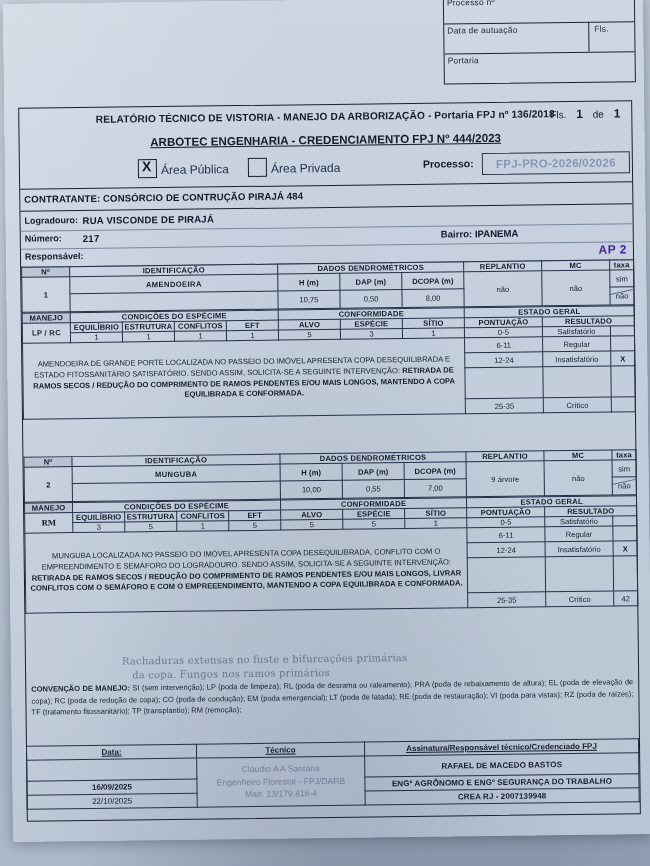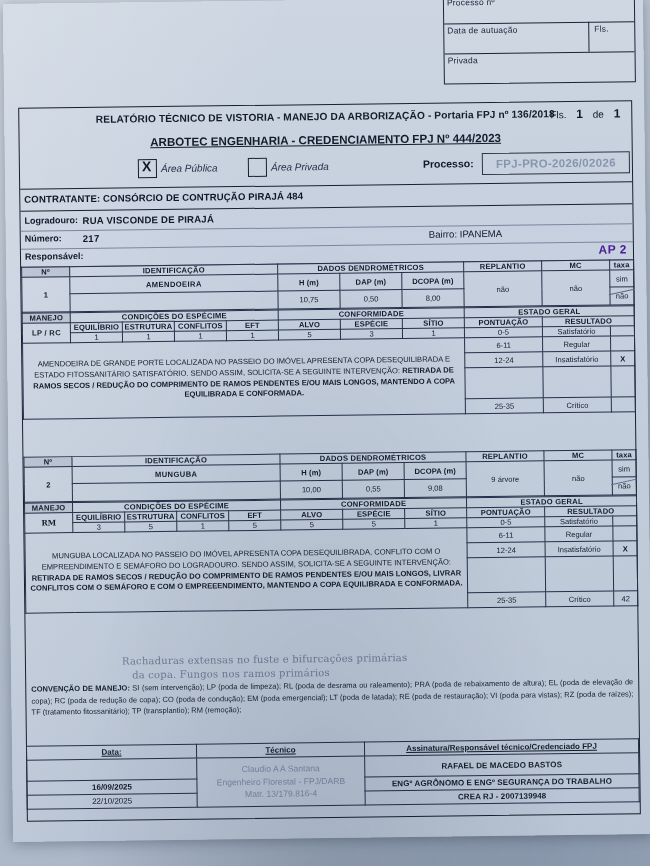--- a/index.html
+++ b/index.html
@@ -65,41 +65,41 @@
   .t1{top:6px;font-size:10.2px;letter-spacing:.1px;}
   .fls-top{position:absolute;right:4px;top:5px;font-size:10px;font-weight:normal;}
   .fls-top b{font-weight:bold;font-size:12px;padding:0 7px;}
   .t2{top:28px;font-size:11.6px;text-decoration:underline;}
 
   .areaRow{position:absolute;left:0;right:0;top:48px;height:30px;}
   .chk{position:absolute;width:17px;height:17px;border:1.5px solid #18202f;top:4px;}
   .chk.c1{left:118px;}
   .chk.c2{left:228px;}
   .chk .x{position:absolute;left:3px;top:-2px;font-size:14px;font-weight:bold;}
-  .areaRow .lbl{position:absolute;top:8px;font-size:10px;color:#23314a;font-style:italic;}
+  .areaRow .lbl{position:absolute;top:8px;font-size:12px;color:#23314a;}
   .l1{left:141px;} .l2{left:251px;}
   .procLbl{position:absolute;left:403px;top:6px;font-size:10.5px;font-weight:bold;}
   .procBox{
     position:absolute;left:462px;top:2px;width:146px;height:20px;
     border:1.6px solid #2a3445;
     display:flex;align-items:center;justify-content:center;
   }
   .procBox span{font-size:11.5px;color:#7d8ba6;letter-spacing:.3px;font-weight:bold;opacity:.85;}
 
   .sep{position:absolute;left:0;right:0;border-top:1.5px solid #18202f;}
   .contratante{position:absolute;left:0;right:0;top:82px;height:20px;}
   .contratante .tx{position:absolute;left:4px;top:3px;font-size:9.6px;font-weight:bold;letter-spacing:.1px;}
 
   
   .addr{position:absolute;left:0;right:0;top:104px;height:54px;}
   .addr .row{position:absolute;left:0;right:0;height:18px;border-bottom:1px solid #7a87a0;}
   .addr .a1{top:0;}.addr .a2{top:18px;}.addr .a3{top:36px;}
   .addr .k{position:absolute;left:4px;top:3px;font-size:9px;font-weight:bold;}
   .addr .v{position:absolute;left:62px;top:3px;font-size:9.6px;font-weight:bold;letter-spacing:.2px;}
-  .addr .bairro{position:absolute;left:408px;top:3px;font-size:9.6px;font-weight:normal;}
+  .addr .bairro{position:absolute;left:420px;top:3px;font-size:9.6px;font-weight:bold;}
   .addr .ap{position:absolute;right:6px;top:1px;font-size:12px;color:#4c1d95;font-weight:bold;letter-spacing:.5px;}
 
   
   .tree{position:absolute;left:0;right:0;}
   table.tbl{border-collapse:collapse;width:612px;table-layout:fixed;}
   table.tbl td{
     border:1px solid #2a3purple;
     border:1px solid #2b3purple;
     border:1px solid #2b3purple;
   }
@@ -162,21 +162,21 @@
   <div class="stampbox">
     <div class="r r1">
       <span>Processo nº</span>
     </div>
     <div class="r r2">
       <span>Data de autuação</span>
       <span class="fls">Fls.</span>
     </div>
     <div class="vline"></div>
     <div class="r r3">
-      <span>Privada</span>
+      <span>Portaria</span>
     </div>
   </div>
 
   <div class="frame">
 
     <div class="hdrline t1">RELATÓRIO TÉCNICO DE VISTORIA - MANEJO DA ARBORIZAÇÃO - Portaria FPJ nº 136/2018</div>
     <div class="fls-top">
       <span>Fls.</span>
       <b>1</b>
       <span>de</span>
@@ -366,21 +366,21 @@
           <td class="hdsm">DAP (m)</td>
           <td class="hdsm">DCOPA (m)</td>
           <td rowspan="2" class="grayv2">9 árvore</td>
           <td rowspan="2" class="grayv">não</td>
           <td class="taxa-sim">sim</td>
         </tr>
         <tr>
           <td style="height:17px"></td>
           <td class="num">10,00</td>
           <td class="num">0,55</td>
-          <td class="num">9,08</td>
+          <td class="num">7,00</td>
           <td class="taxa-nao">
             <span>não</span>
             <span class="strike"></span>
           </td>
         </tr>
       </tbody>
         </table>
 
       <table class="tbl">
         <colgroup>

